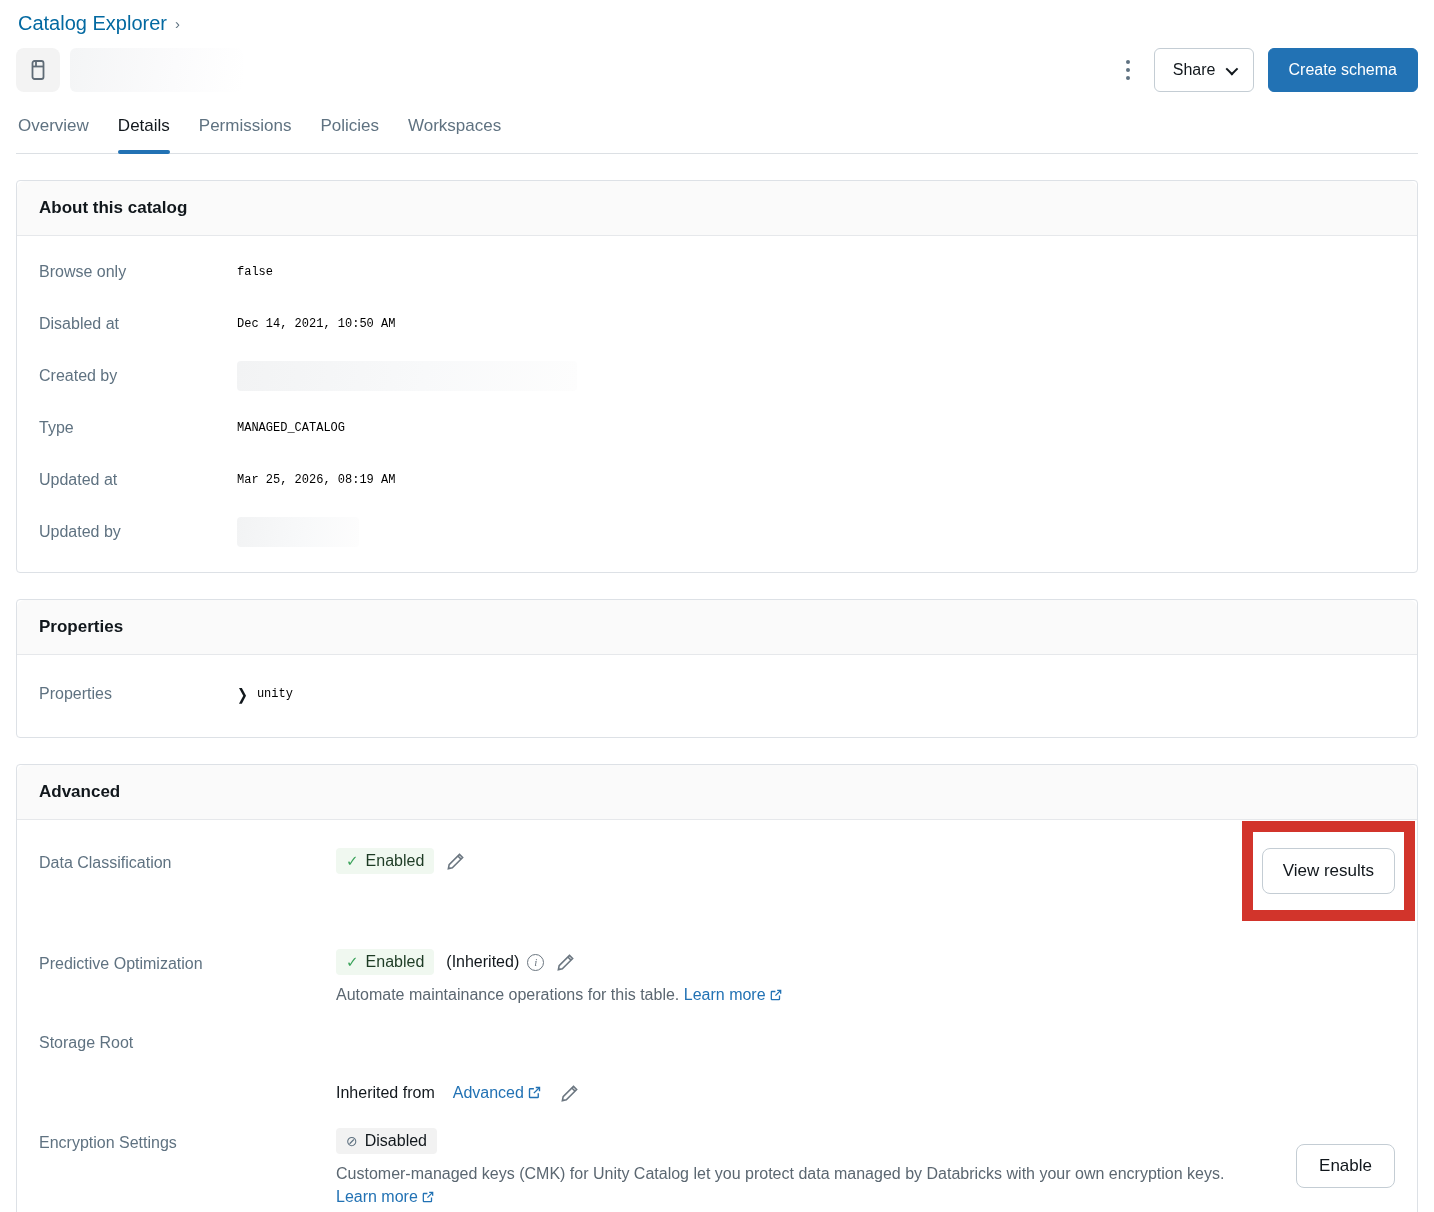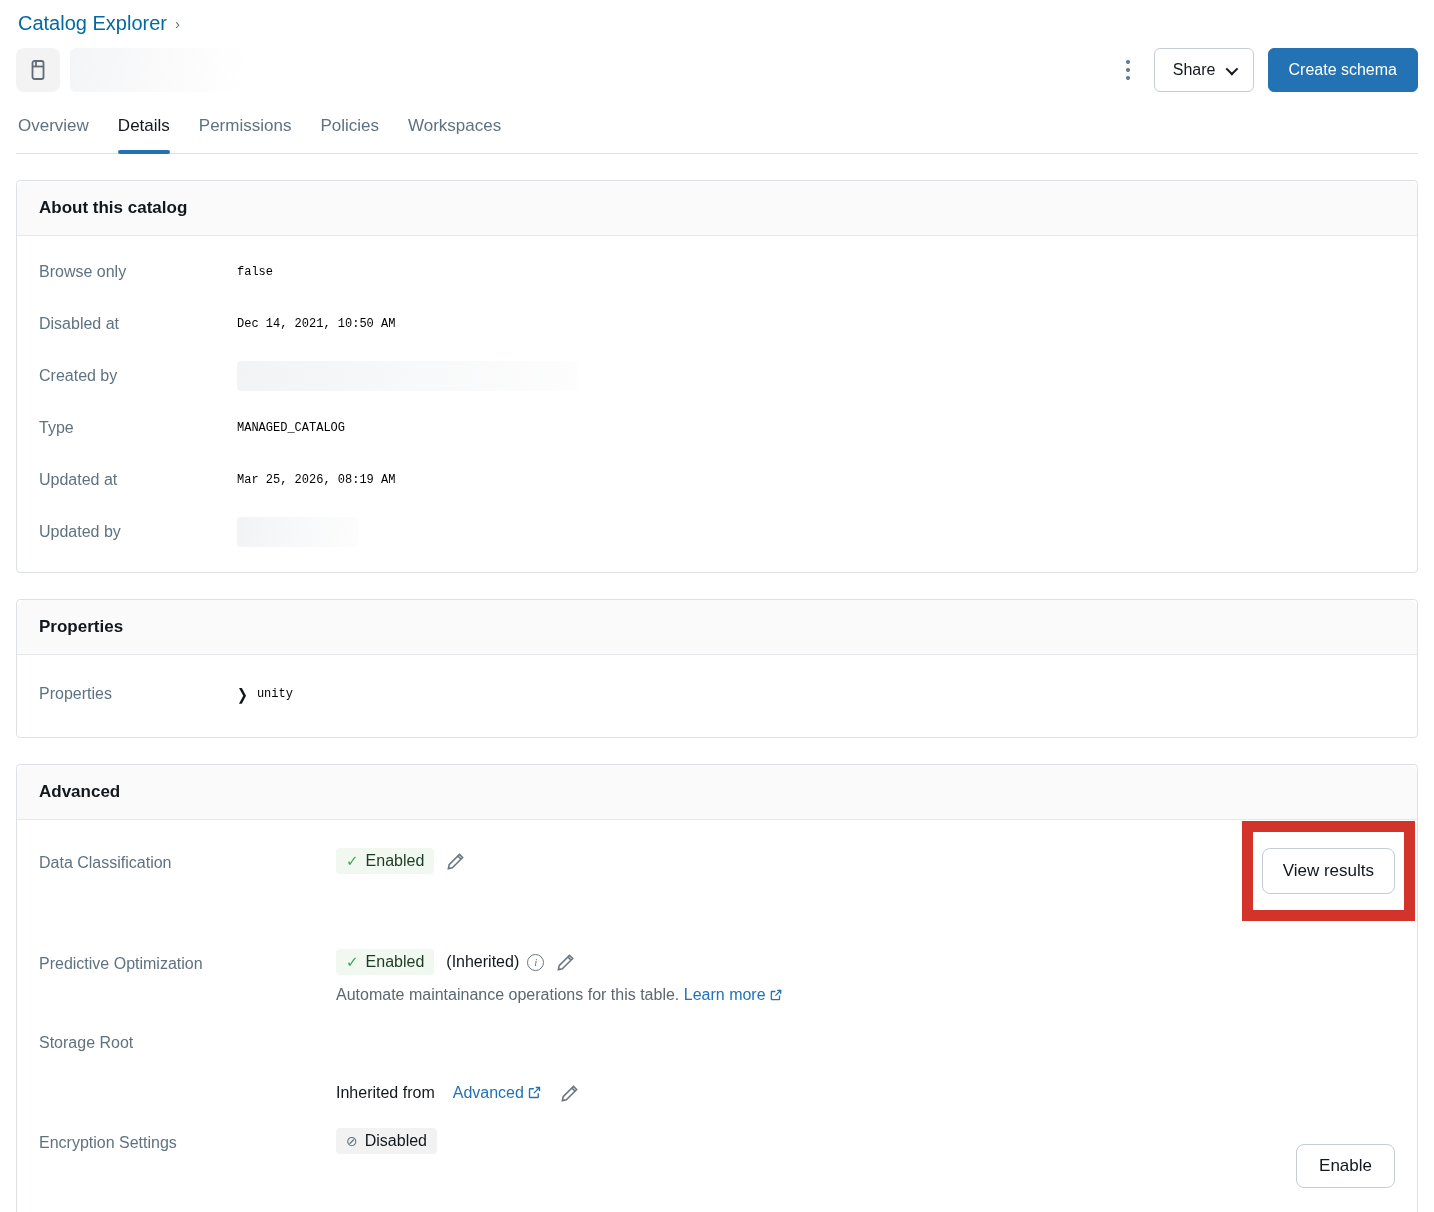--- a/index.html
+++ b/index.html
@@ -244,20 +244,28 @@
 
       <div class="adv-row">
         <div class="adv-label">Encryption Settings</div>
         <div class="adv-main">
           <div class="badge-line">
             <span class="badge badge-disabled">
               <span class="badge-slash">⊘</span>
               <span>Disabled</span>
             </span>
           </div>
+          <div class="adv-desc">
+            <span>Customer-managed keys (CMK) for Unity Catalog let you protect data managed by Databricks with your own encryption keys.</span>
+            <a class="link">Learn more</a><span class="ext-icon"><svg width="14" height="14" viewBox="0 0 24 24" fill="none" stroke="#2272B4" stroke-width="2.2">
+                  <path d="M18 13v6a1 1 0 0 1-1 1H5a1 1 0 0 1-1-1V7a1 1 0 0 1 1-1h6"></path>
+                  <path d="M14 4h6v6"></path>
+                  <path d="M20 4L11 13"></path>
+                </svg></span>
+          </div>
         </div>
         <div class="enable-wrap action-col">
           <button class="btn-action" style="height:44px; padding:0 22px;">Enable</button>
         </div>
       </div>
 
     </div>
   </div>
 
 </div>

